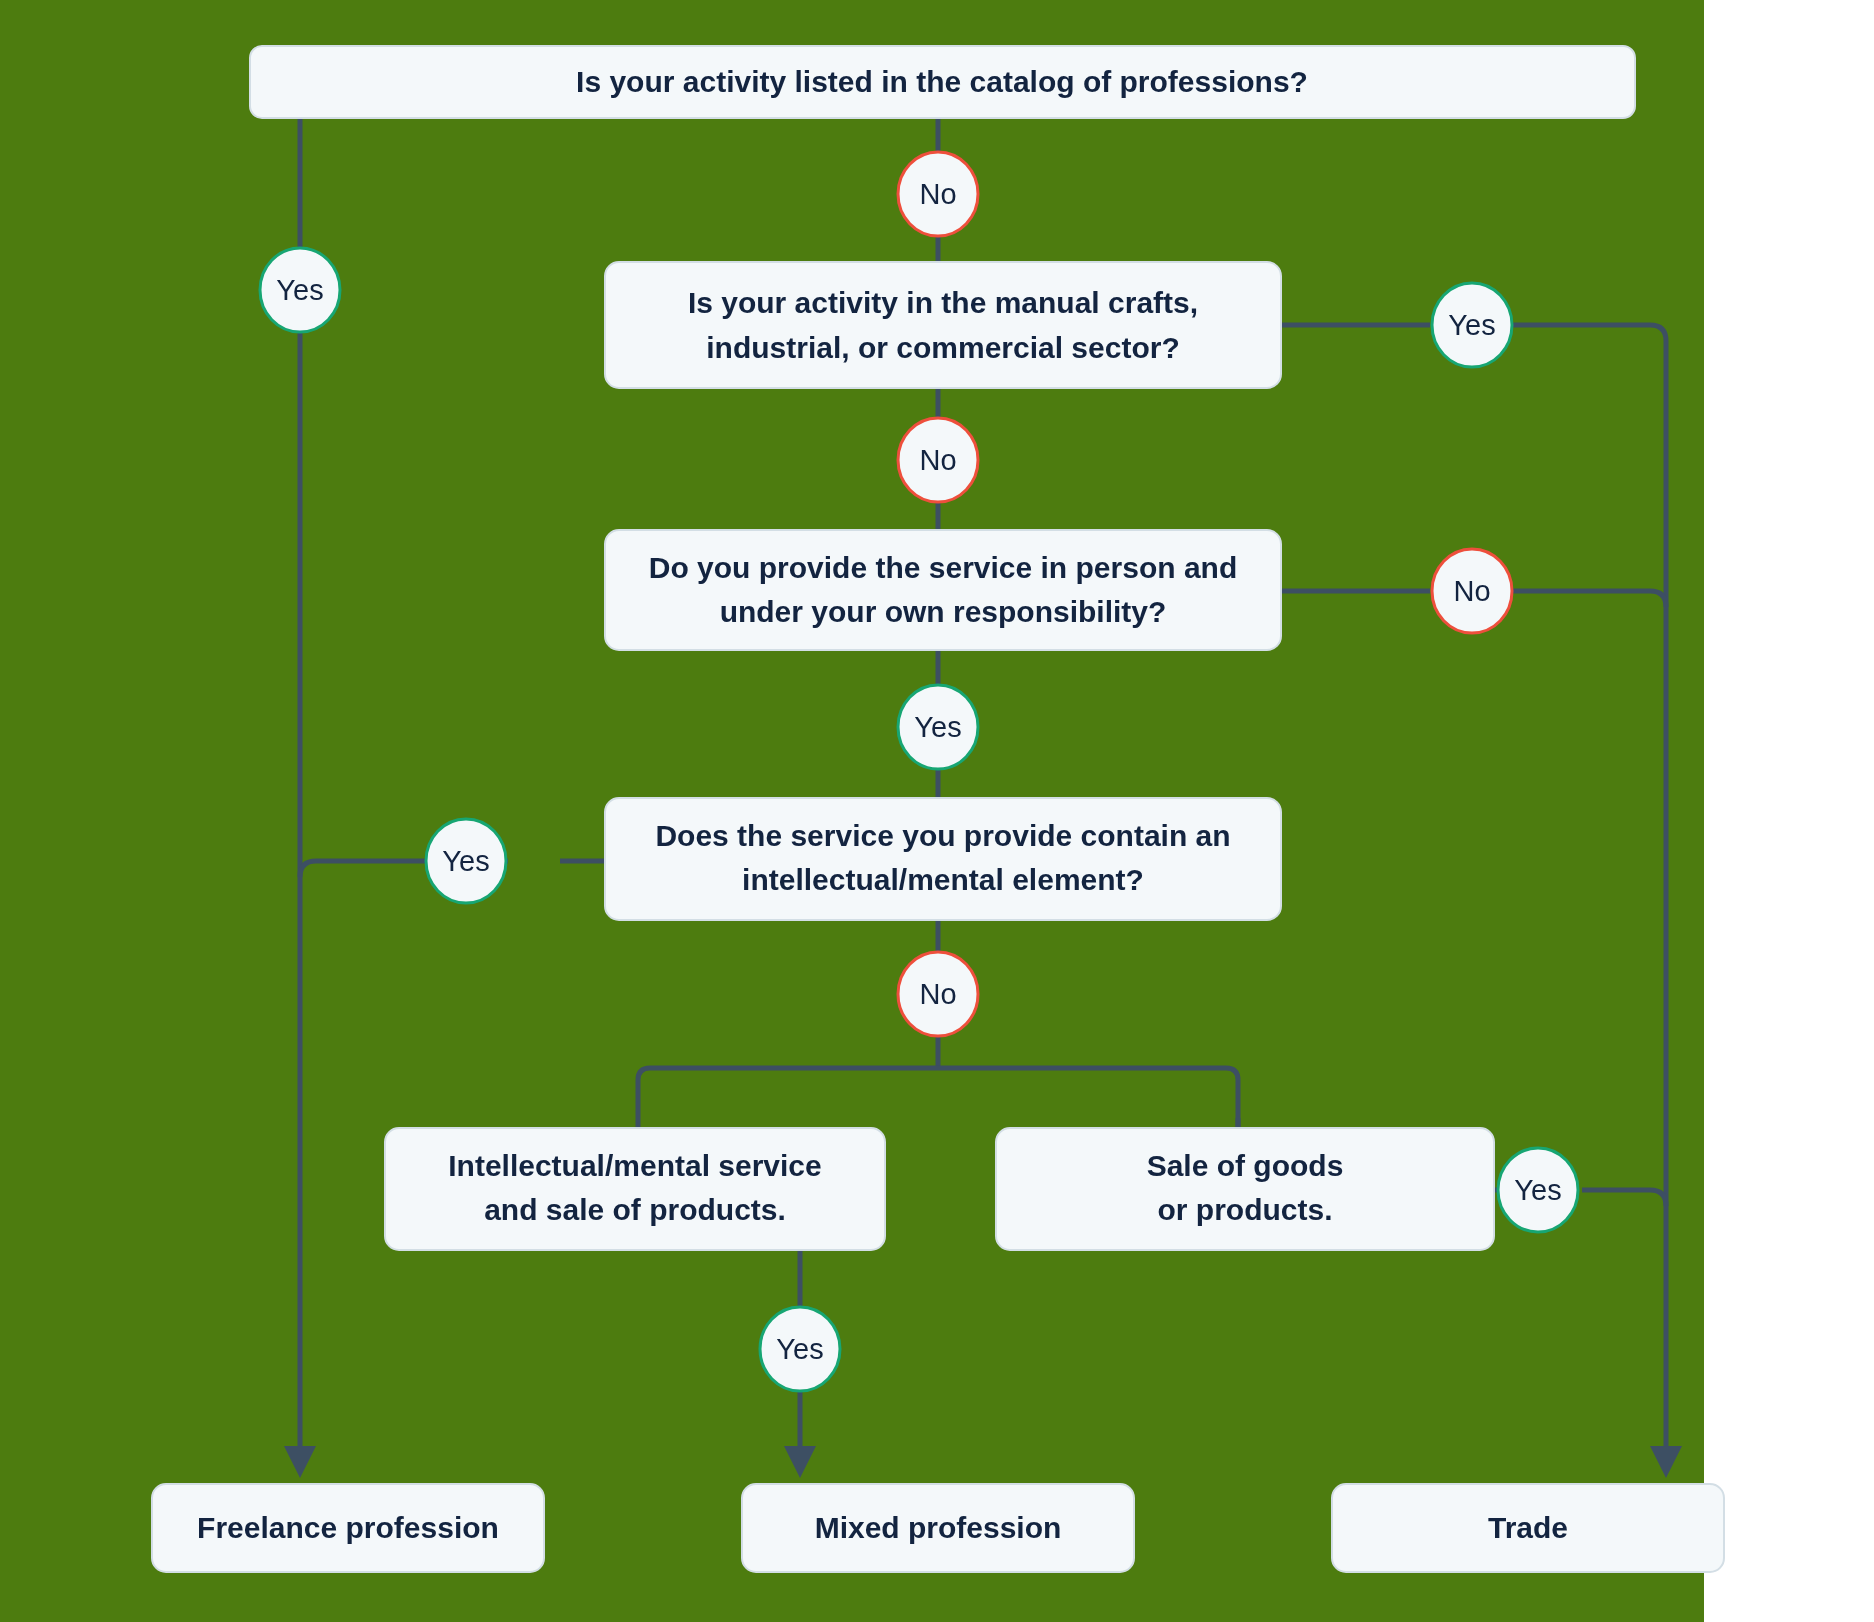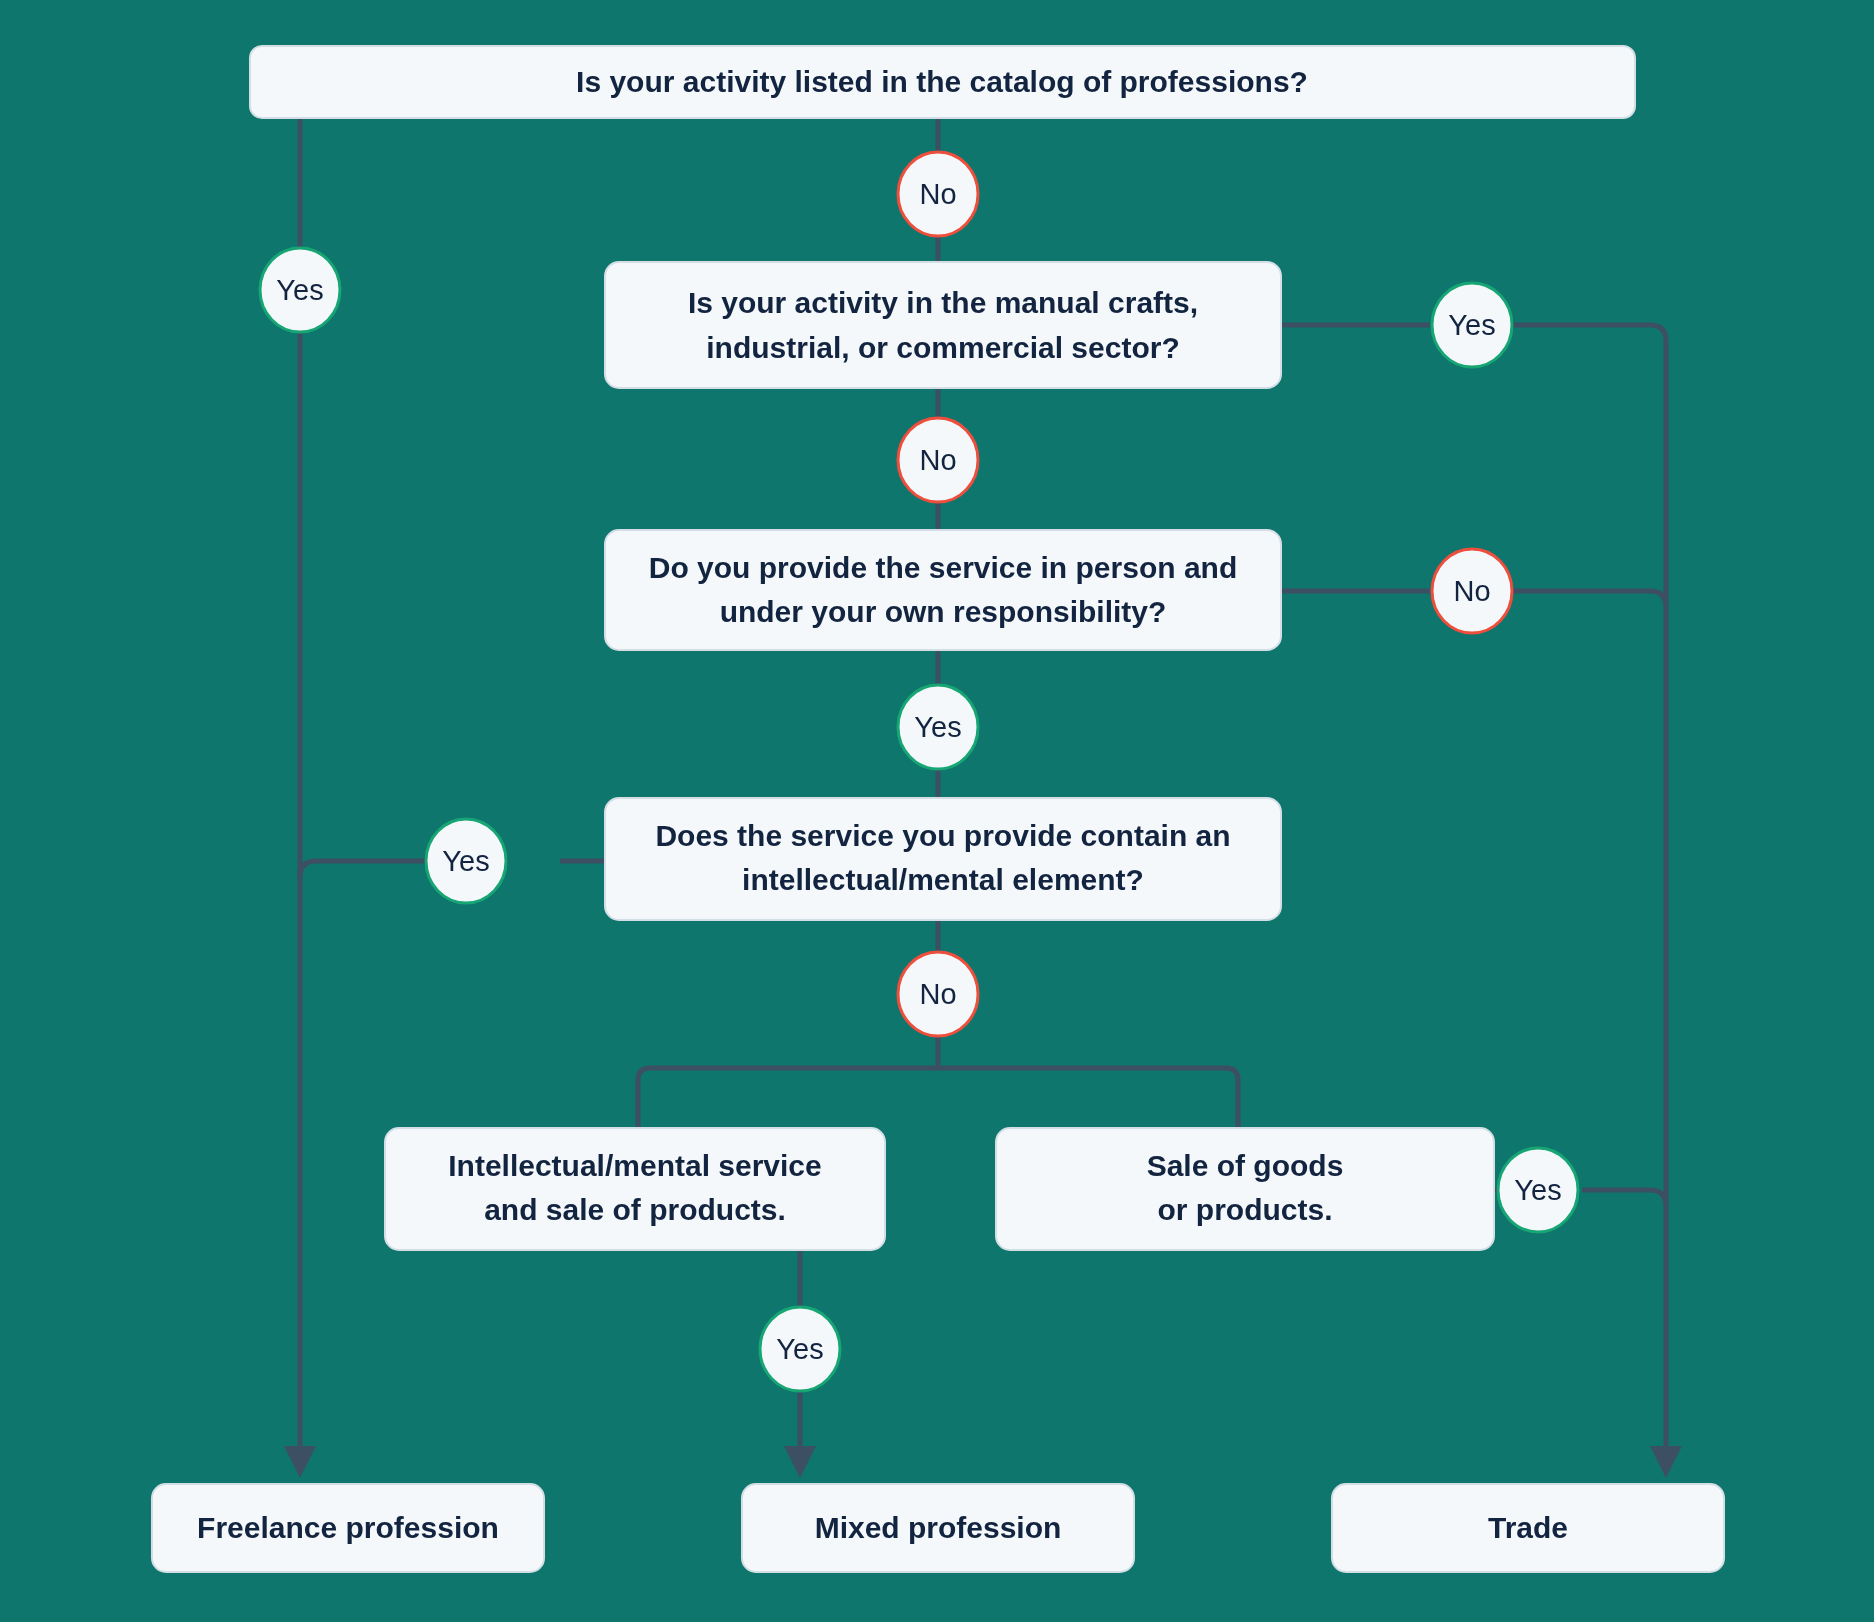--- a/index.html
+++ b/index.html
@@ -8,23 +8,23 @@
     background: #ffffff;
   }
   body {
     font-family: "Liberation Sans", sans-serif;
     width: 1874px;
     height: 1622px;
     overflow: hidden;
   }
   #flowchart-root {
     position: relative;
-    width: 1874px;
+    width: 1704px;
     height: 1622px;
-    background: #0f766e;
+    background: #4d7c0f;
   }
   svg.diagram {
     position: absolute;
     inset: 0;
     width: 1874px;
     height: 1622px;
     display: block;
   }
   .node-box {
     fill: #f4f8fa;

